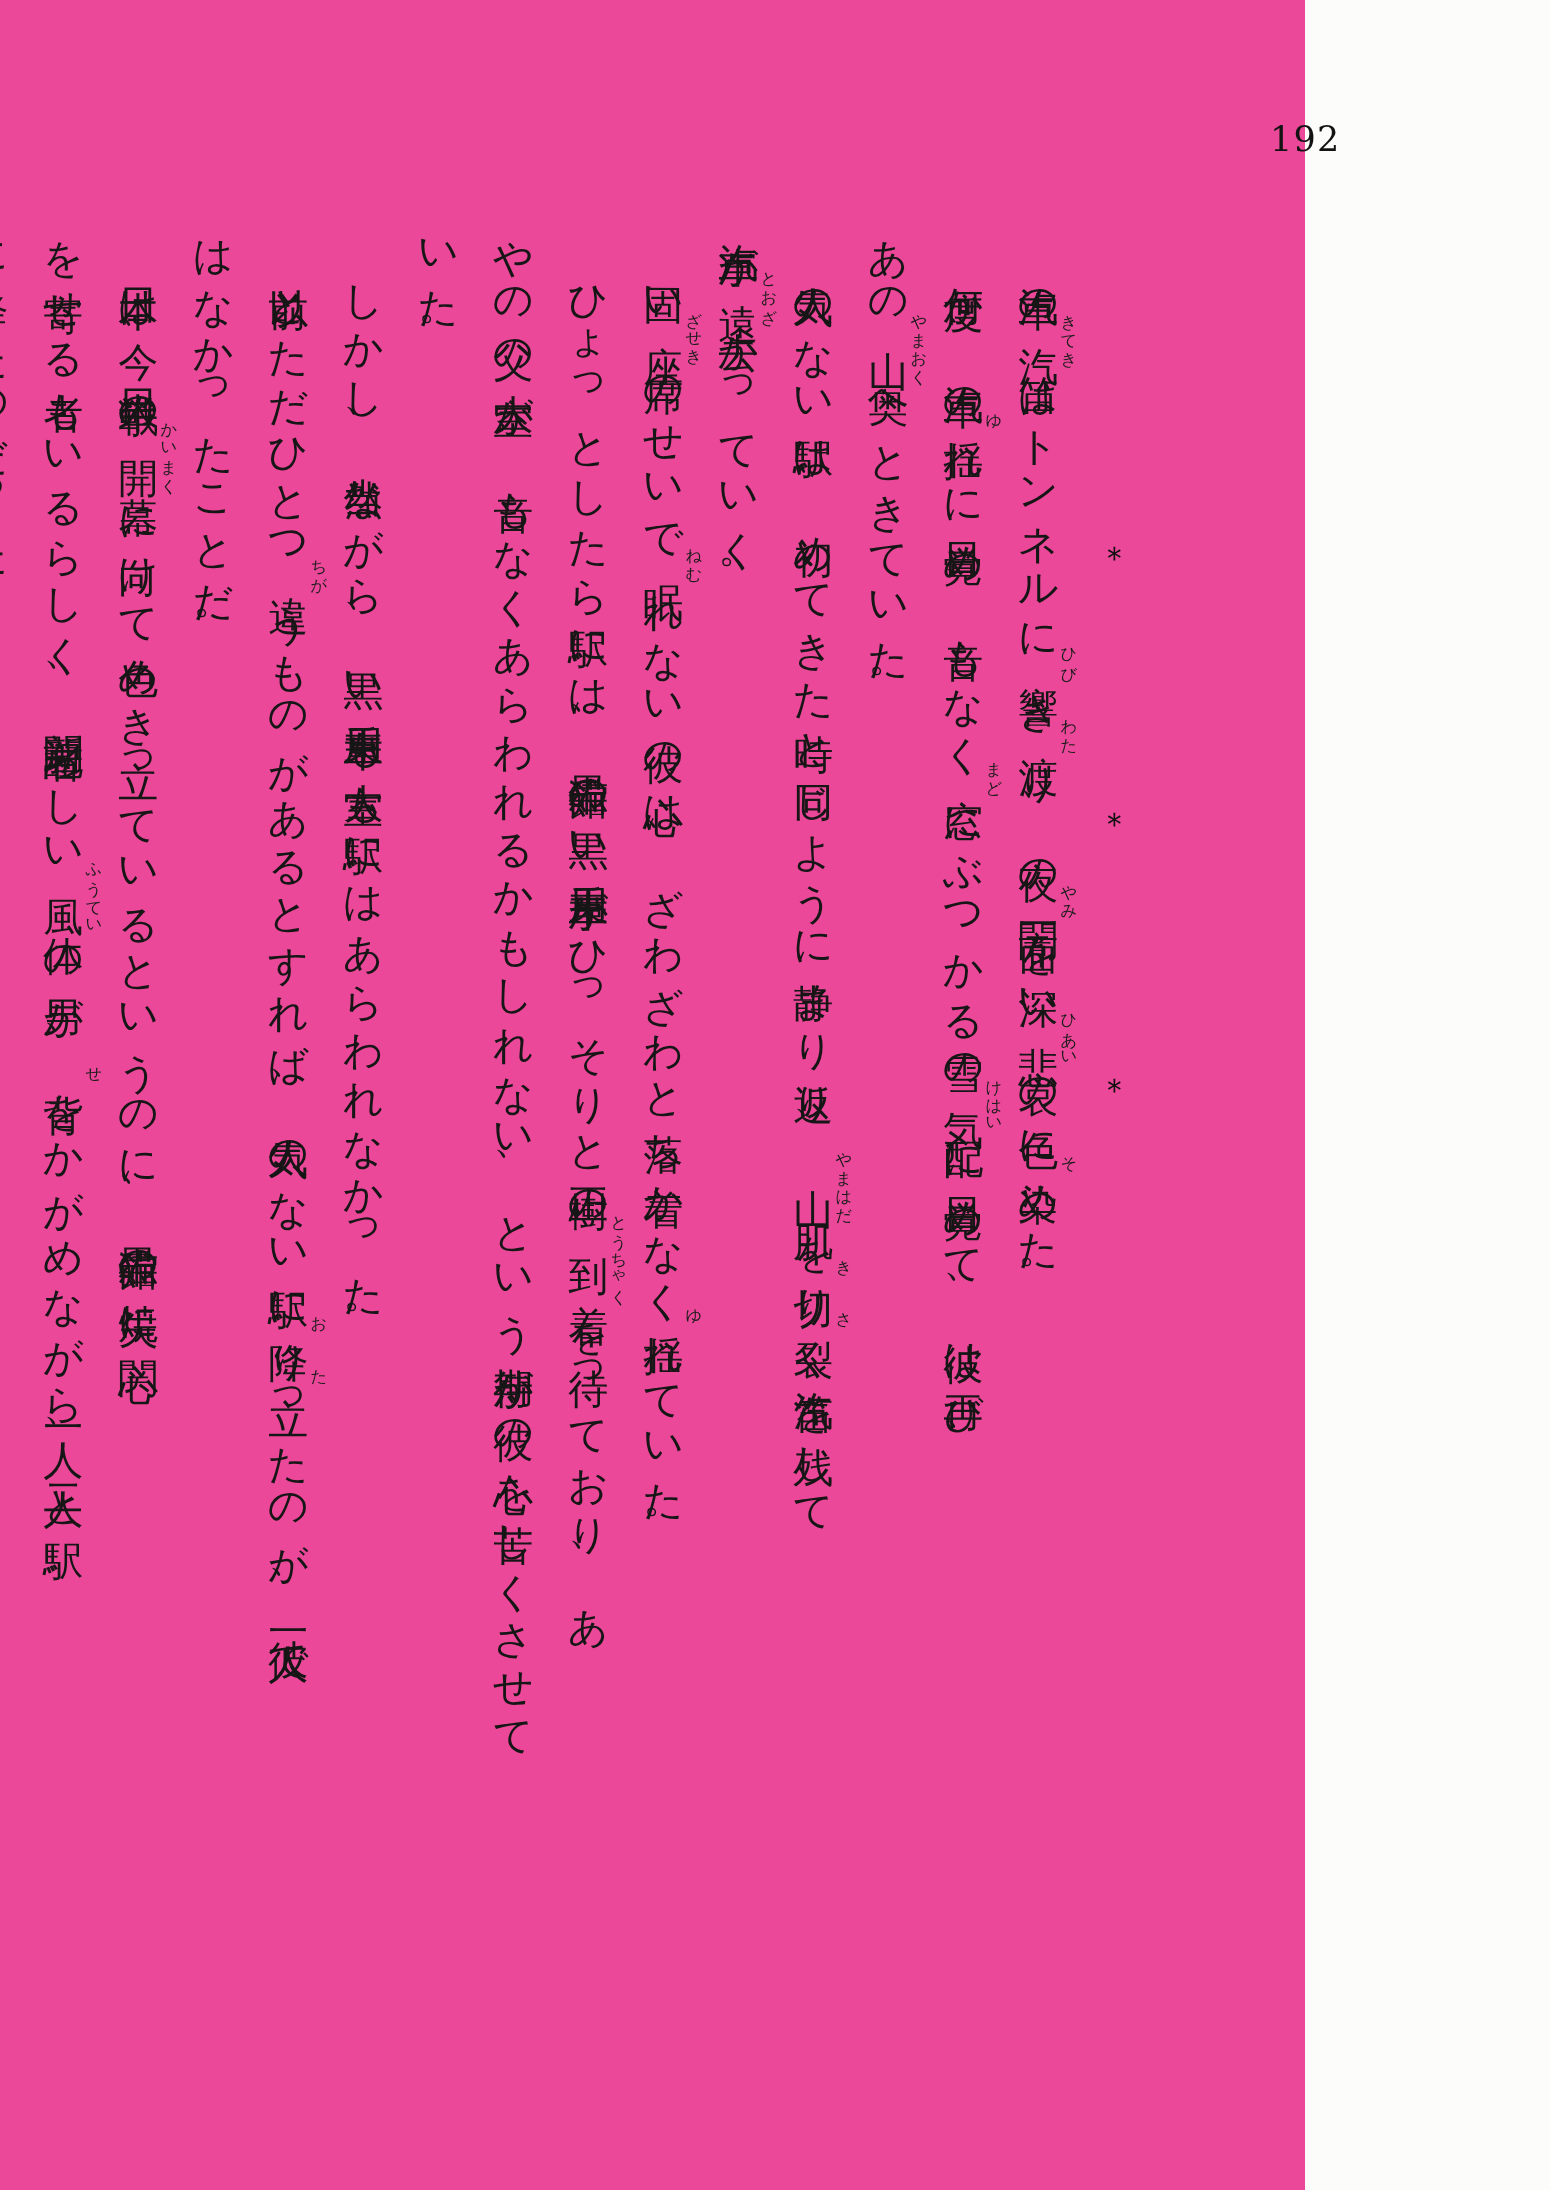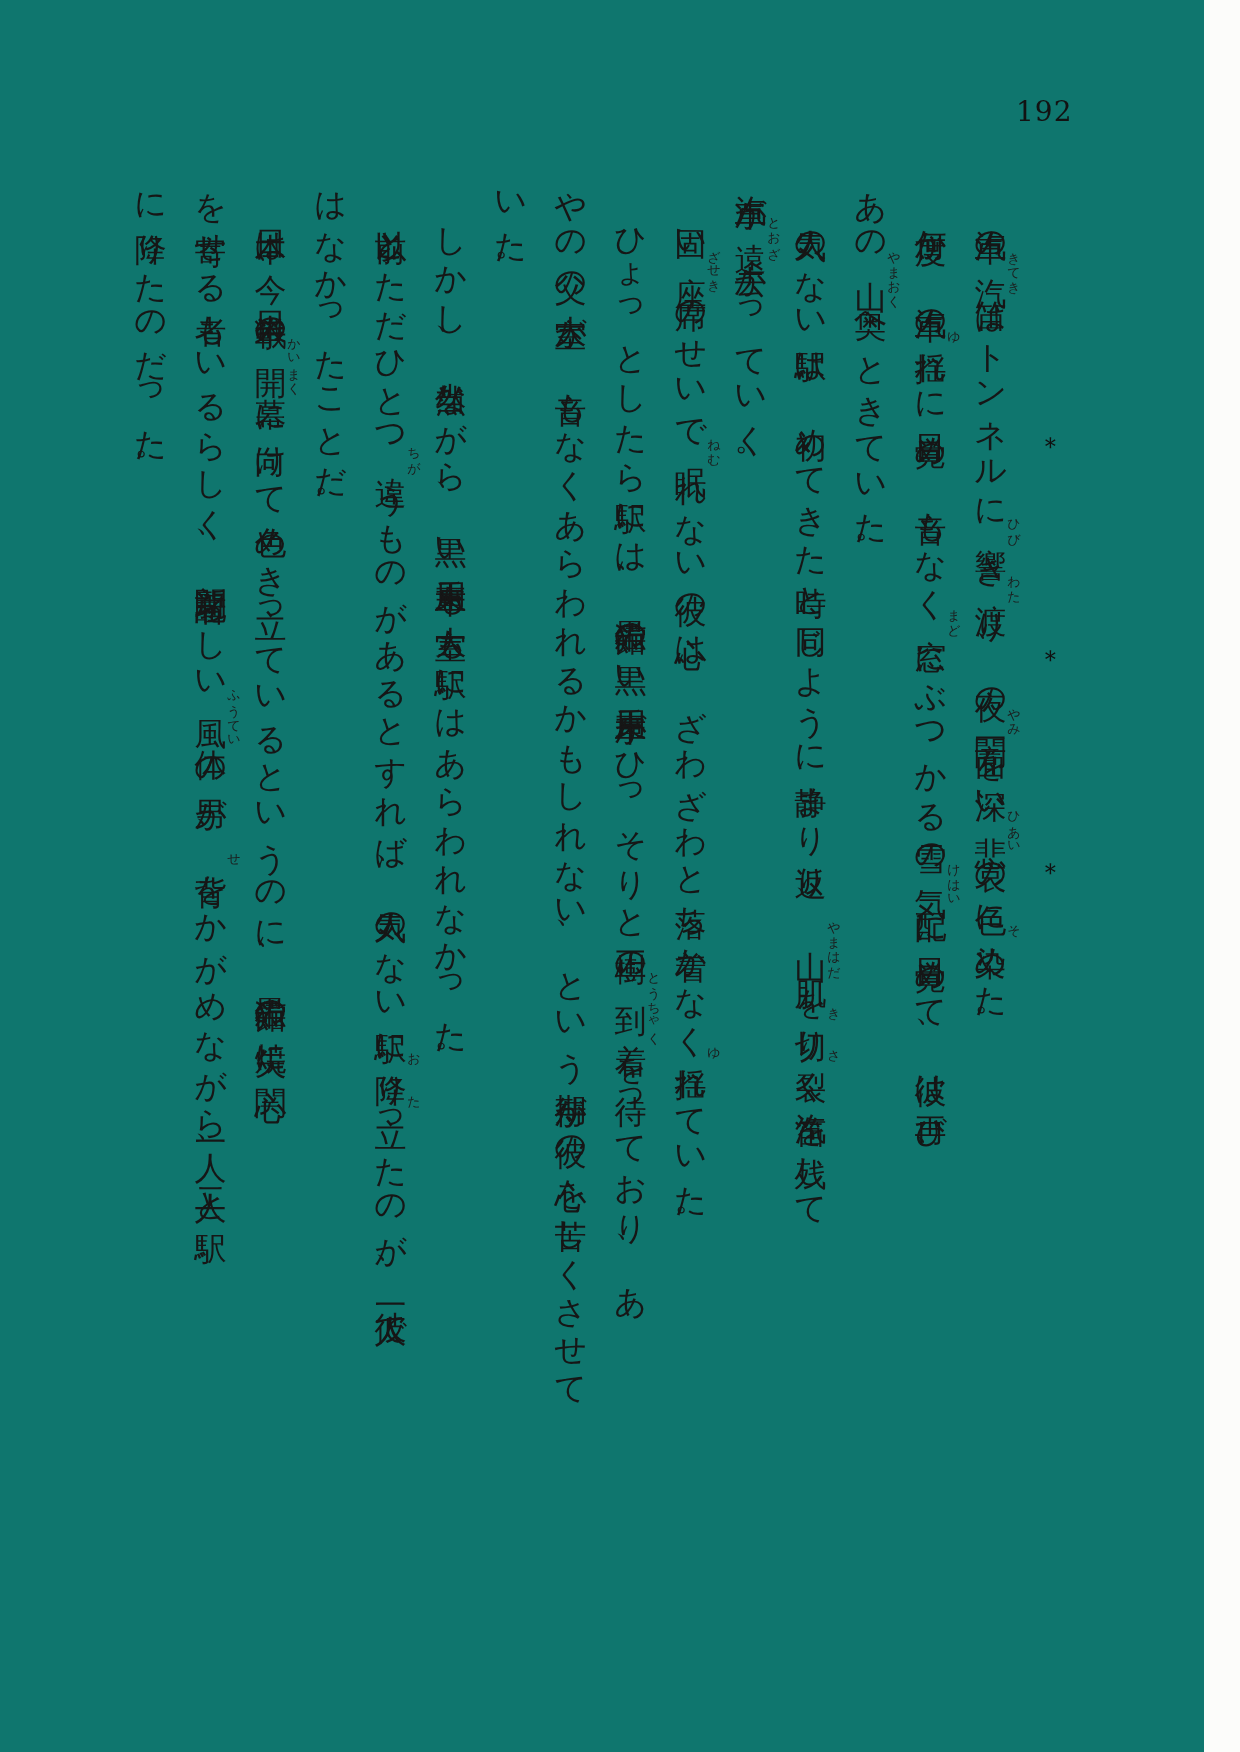--- a/index.html
+++ b/index.html
@@ -5,23 +5,23 @@
   html, body {
     margin: 0;
     padding: 0;
     width: 1240px;
     height: 1752px;
     overflow: hidden;
     background: #fcfcfa;
   }
   .page {
     position: relative;
-    width: 1204px;
+    width: 1044px;
     height: 1752px;
-    background: #0f766e;
+    background: #ec4899;
     font-family: "DejaVu Serif", "Liberation Serif", serif;
     color: #161616;
   }
   .page-number {
     position: absolute;
     top: 95px;
     left: 1016px;
     font-size: 28px;
     letter-spacing: 1px;
     color: #121212;

